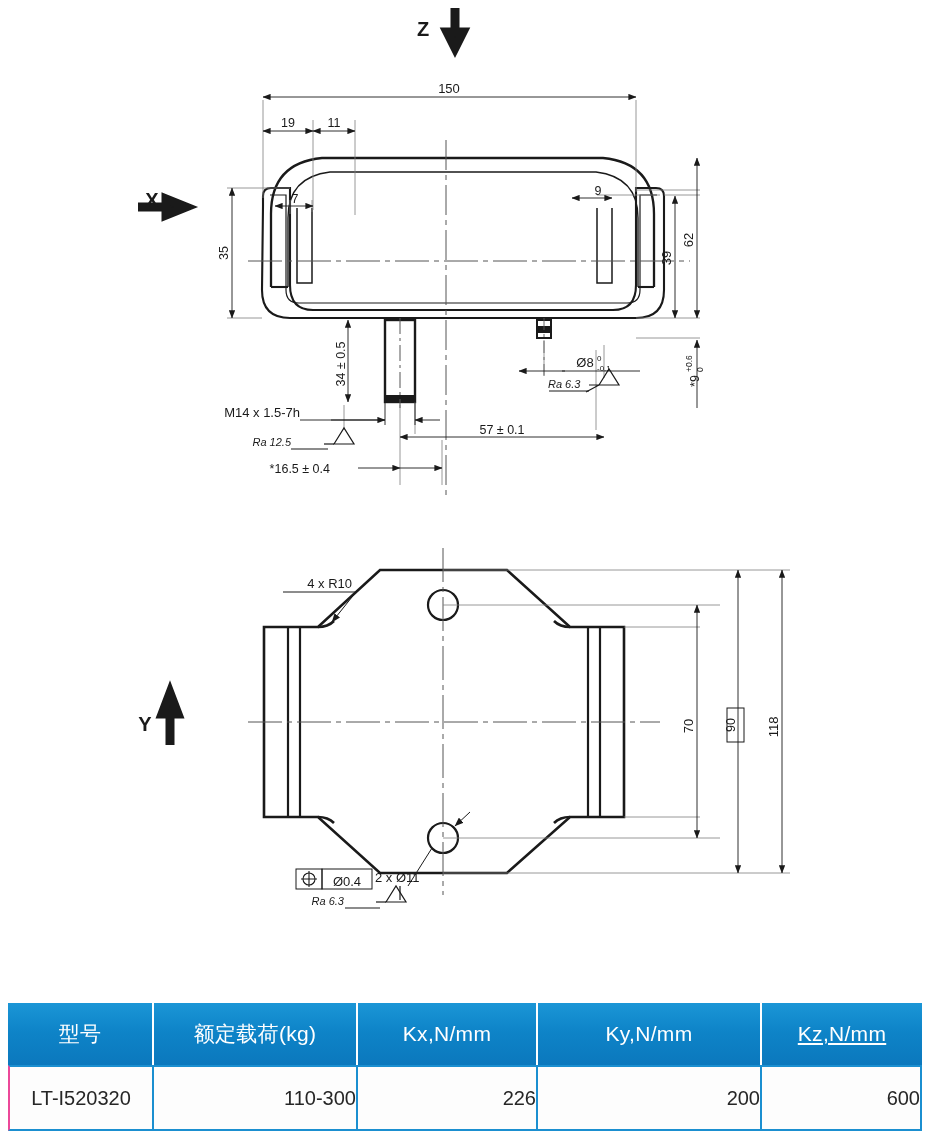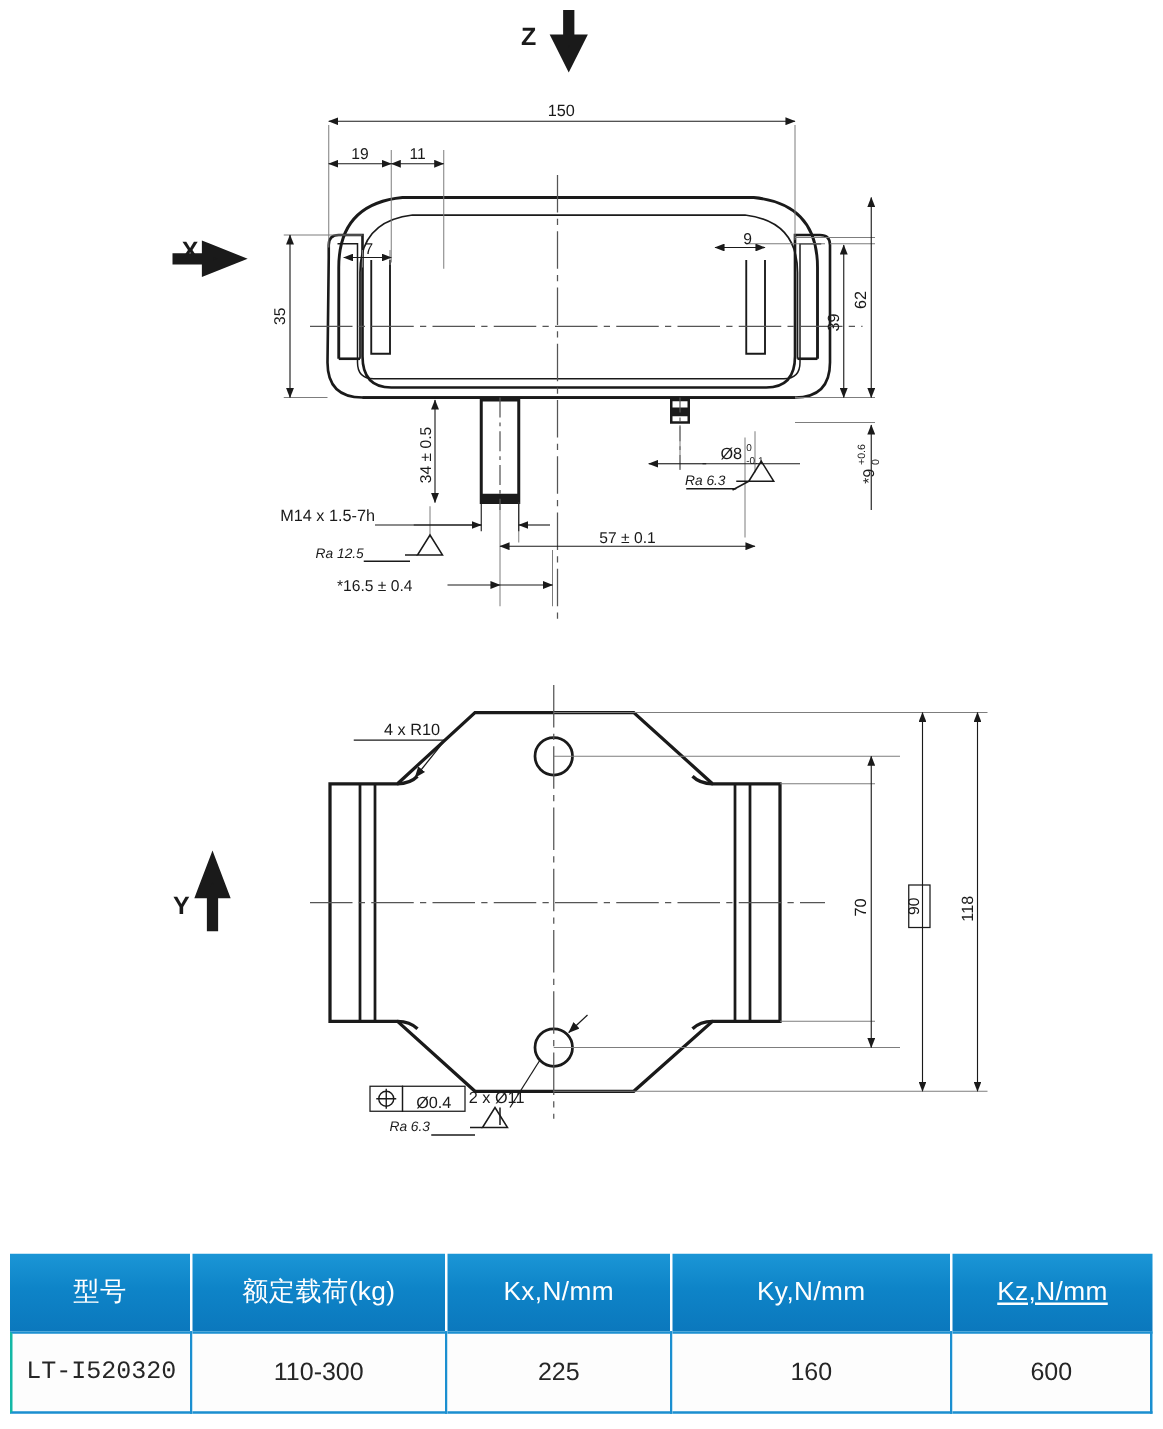--- a/index.html
+++ b/index.html
@@ -16,25 +16,25 @@
      background:linear-gradient(180deg,#1b96d6 0%,#0e84c8 45%,#0b78bd 100%);
      color:#ffffff;font-size:21px;font-weight:normal;
      height:62px;line-height:62px;padding:0;
      border-right:2px solid #ffffff;
      font-family:"Liberation Sans","DejaVu Sans",sans-serif;
      letter-spacing:.3px;
   }
   table.spec th:last-child{border-right:none;text-decoration:underline;}
   table.spec td{
      background:#fdfdfd;color:#262626;font-size:20px;
-     height:62px;line-height:62px;padding:0;text-align:center;
+     height:62px;line-height:62px;padding:0;text-align:right;
      border-right:2px solid #1b8fd0;border-bottom:2px solid #1b8fd0;
      border-top:2px solid #1b8fd0;
   }
-  table.spec td:first-child{border-left:2px solid #14b8a6;text-align:center;font-family:Liberation Mono, monospace;}
+  table.spec td:first-child{border-left:2px solid #ec4899;text-align:center;}
   table.spec td:last-child{border-right:2px solid #1b8fd0;}
   .col0{width:146px;} .col1{width:204px;} .col2{width:180px;}
   .col3{width:224px;} .col4{width:160px;}
 </style>
 </head>
 <body>
 
 <div id="drawing-area">
 <svg id="drawing-svg" viewBox="0 0 930 990" xmlns="http://www.w3.org/2000/svg">
   <defs>
@@ -319,19 +319,19 @@
         <th>额定载荷(kg)</th>
         <th>Kx,N/mm</th>
         <th>Ky,N/mm</th>
         <th>Kz,N/mm</th>
       </tr>
     </thead>
     <tbody>
       <tr>
         <td>LT-I520320</td>
         <td>110-300</td>
-        <td>225</td>
-        <td>160</td>
+        <td>226</td>
+        <td>200</td>
         <td>600</td>
       </tr>
     </tbody>
   </table>
 </div>
 
 </body></html>

